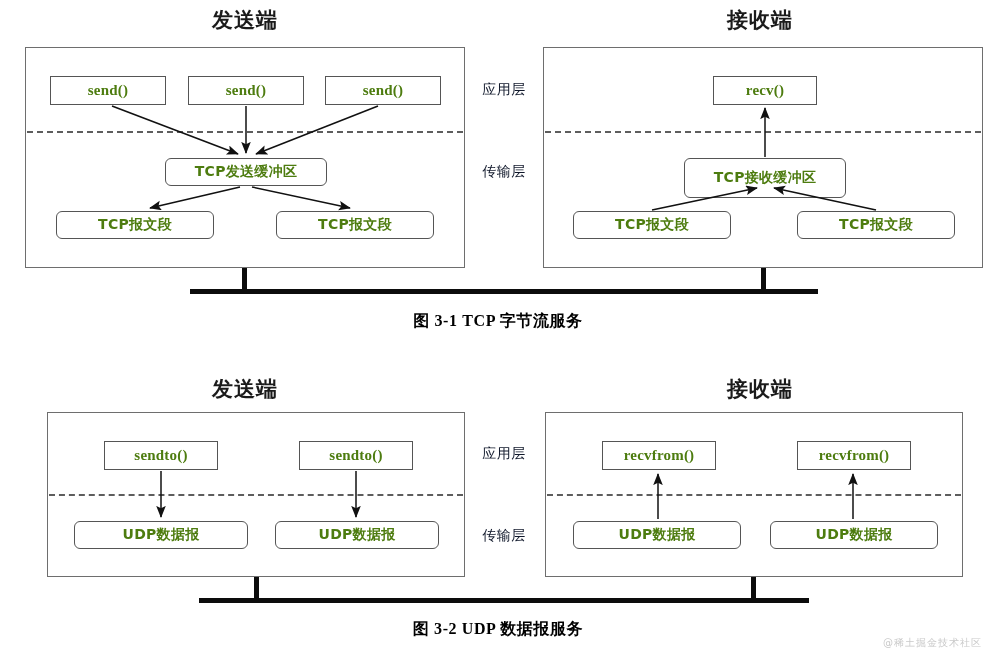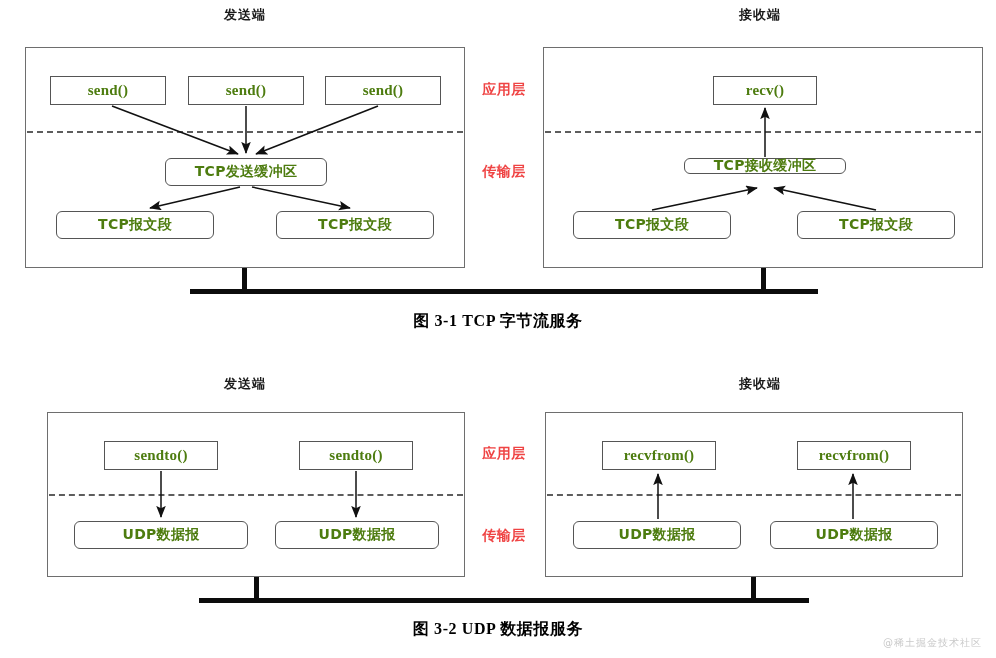--- a/index.html
+++ b/index.html
@@ -21,21 +21,21 @@
     position: absolute;
     left: 0;
     top: 0;
     width: 996px;
   }
 
   
   .endpoint-title {
     position: absolute;
     font-family: "DejaVu Sans", "Liberation Sans", sans-serif;
-    font-size: 13px;
+    font-size: 21px;
     font-weight: bold;
     color: #1b1b1b;
     letter-spacing: 1px;
     text-align: center;
     white-space: nowrap;
     transform: translateX(-50%);
   }
 
   
   .panel {
@@ -50,22 +50,22 @@
     position: absolute;
     height: 0;
     border-top: 2px dashed #5d5d5d;
   }
 
   
   .layer-label {
     position: absolute;
     font-family: "DejaVu Sans", "Liberation Sans", sans-serif;
     font-size: 14px;
-    font-weight: bold;
-    color: #ef4444;
+    font-weight: normal;
+    color: #0f172a;
     letter-spacing: 0.5px;
     white-space: nowrap;
     transform: translate(-50%, -50%);
   }
 
   
   .node {
     position: absolute;
     border: 1.4px solid #555555;
     background: #ffffff;
@@ -156,21 +156,21 @@
   <div class="node fn" style="left:188px; top:76px; width:116px; height:29px;">send()</div>
   <div class="node fn" style="left:325px; top:76px; width:116px; height:29px;">send()</div>
 
   <div class="node cn" style="left:165px; top:158px; width:162px; height:28px;">TCP发送缓冲区</div>
 
   <div class="node cn" style="left:56px;  top:211px; width:158px; height:28px;">TCP报文段</div>
   <div class="node cn" style="left:276px; top:211px; width:158px; height:28px;">TCP报文段</div>
 
   <div class="node fn" style="left:713px; top:76px; width:104px; height:29px;">recv()</div>
 
-  <div class="node cn" style="left:684px; top:158px; width:162px; height:16px;">TCP接收缓冲区</div>
+  <div class="node cn" style="left:684px; top:158px; width:162px; height:40px;">TCP接收缓冲区</div>
 
   <div class="node cn" style="left:573px; top:211px; width:158px; height:28px;">TCP报文段</div>
   <div class="node cn" style="left:797px; top:211px; width:158px; height:28px;">TCP报文段</div>
 
   <div class="bus-stem" style="left:242px; top:268px; width:5px; height:24px;"></div>
   <div class="bus-stem" style="left:761px; top:268px; width:5px; height:24px;"></div>
   <div class="bus-line" style="left:190px; top:289px; width:628px; height:5px;"></div>
 
   <svg class="arrows" viewBox="0 0 996 658">
     <defs>

